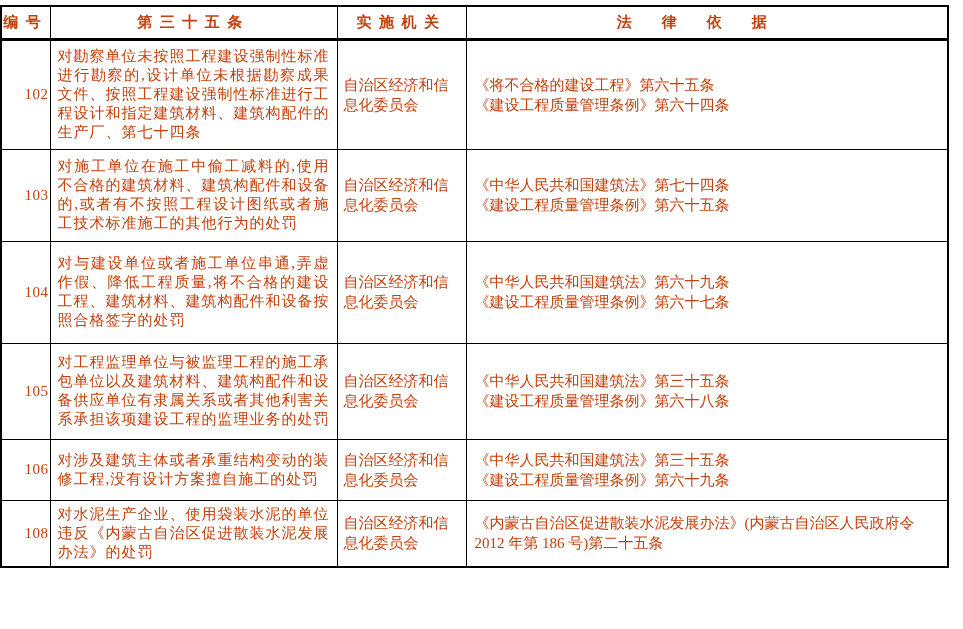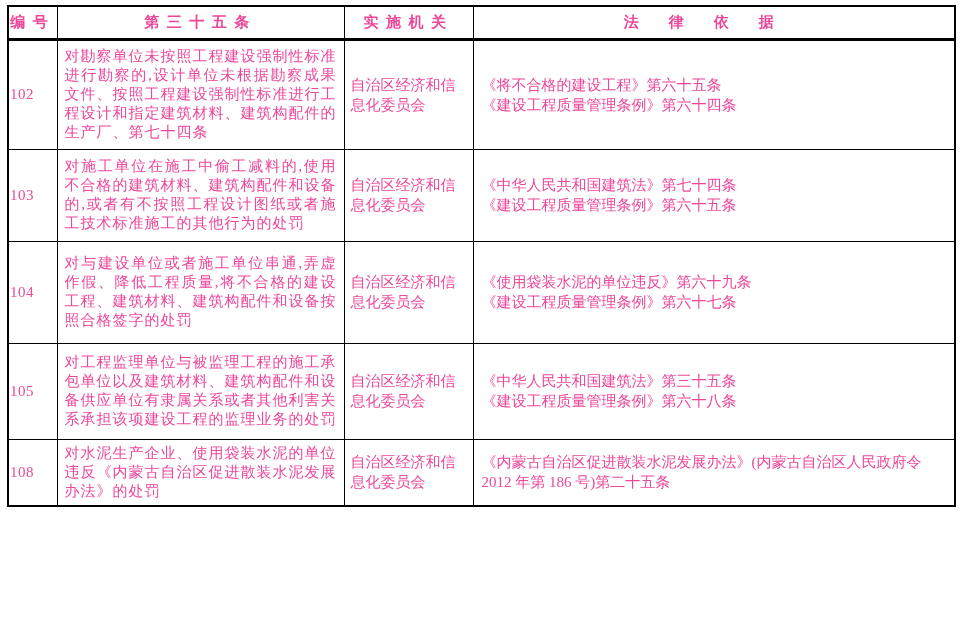--- a/index.html
+++ b/index.html
@@ -8,23 +8,23 @@
     background: #ffffff;
     width: 963px;
     height: 629px;
     overflow: hidden;
   }
   .page {
     width: 817px;
     height: 629px;
     background: #ffffff;
     box-sizing: border-box;
-    padding: 5px 7px;
+    padding: 5px 0;
     font-family: "Liberation Serif", "DejaVu Serif", serif;
-    color: #ec4899;
+    color: #c2410c;
   }
   table.permits {
     border-collapse: collapse;
     table-layout: fixed;
     width: 947px;
     border: 2px solid #000;
   }
   col.c-id     { width: 49px;  }
   col.c-name   { width: 287px; }
   col.c-agency { width: 129px; }
@@ -42,21 +42,21 @@
   thead th {
     border-bottom: 3px solid #000;
     font-weight: bold;
     text-align: center;
     letter-spacing: 0.5em;
     padding: 2px 0;
   }
   thead th.h-legal { letter-spacing: 2em; }
 
   td.cell-id {
-    text-align: left;
+    text-align: right;
     font-family: "Liberation Serif", "DejaVu Serif", serif;
     letter-spacing: 0.5px;
     margin-top: 34px;
   }
   td.cell-name {
     text-align: justify;
     padding: 4px 7px;
     letter-spacing: 1px;
   }
   td.cell-agency {
@@ -109,29 +109,36 @@
         <td class="cell-id">103</td>
         <td class="cell-name">对施工单位在施工中偷工减料的,使用不合格的建筑材料、建筑构配件和设备的,或者有不按照工程设计图纸或者施工技术标准施工的其他行为的处罚</td>
         <td class="cell-agency">自治区经济和信息化委员会</td>
         <td class="cell-legal">《中华人民共和国建筑法》第七十四条
 《建设工程质量管理条例》第六十五条</td>
       </tr>
       <tr>
         <td class="cell-id">104</td>
         <td class="cell-name">对与建设单位或者施工单位串通,弄虚作假、降低工程质量,将不合格的建设工程、建筑材料、建筑构配件和设备按照合格签字的处罚</td>
         <td class="cell-agency">自治区经济和信息化委员会</td>
-        <td class="cell-legal">《使用袋装水泥的单位违反》第六十九条
+        <td class="cell-legal">《中华人民共和国建筑法》第六十九条
 《建设工程质量管理条例》第六十七条</td>
       </tr>
       <tr>
         <td class="cell-id">105</td>
         <td class="cell-name">对工程监理单位与被监理工程的施工承包单位以及建筑材料、建筑构配件和设备供应单位有隶属关系或者其他利害关系承担该项建设工程的监理业务的处罚</td>
         <td class="cell-agency">自治区经济和信息化委员会</td>
         <td class="cell-legal">《中华人民共和国建筑法》第三十五条
 《建设工程质量管理条例》第六十八条</td>
+      </tr>
+      <tr>
+        <td class="cell-id">106</td>
+        <td class="cell-name">对涉及建筑主体或者承重结构变动的装修工程,没有设计方案擅自施工的处罚</td>
+        <td class="cell-agency">自治区经济和信息化委员会</td>
+        <td class="cell-legal">《中华人民共和国建筑法》第三十五条
+《建设工程质量管理条例》第六十九条</td>
       </tr>
       <tr>
         <td class="cell-id">108</td>
         <td class="cell-name">对水泥生产企业、使用袋装水泥的单位违反《内蒙古自治区促进散装水泥发展办法》的处罚</td>
         <td class="cell-agency">自治区经济和信息化委员会</td>
         <td class="cell-legal">《内蒙古自治区促进散装水泥发展办法》(内蒙古自治区人民政府令 2012 年第 186 号)第二十五条</td>
       </tr>
     </tbody>
   </table>
 </div>

